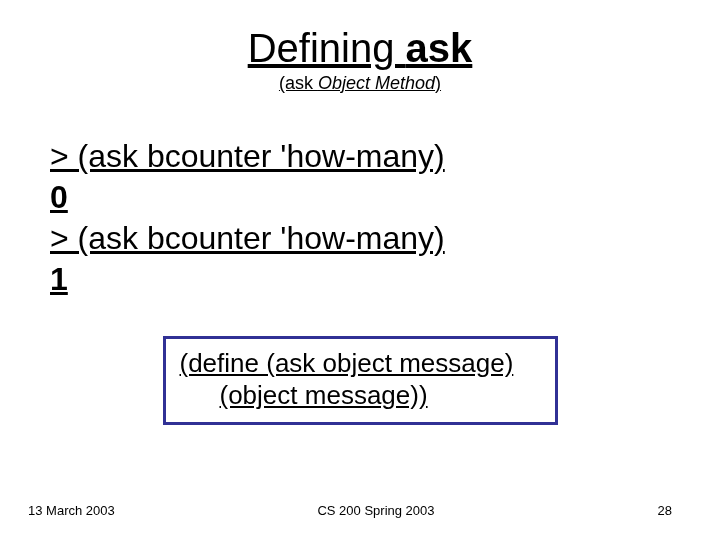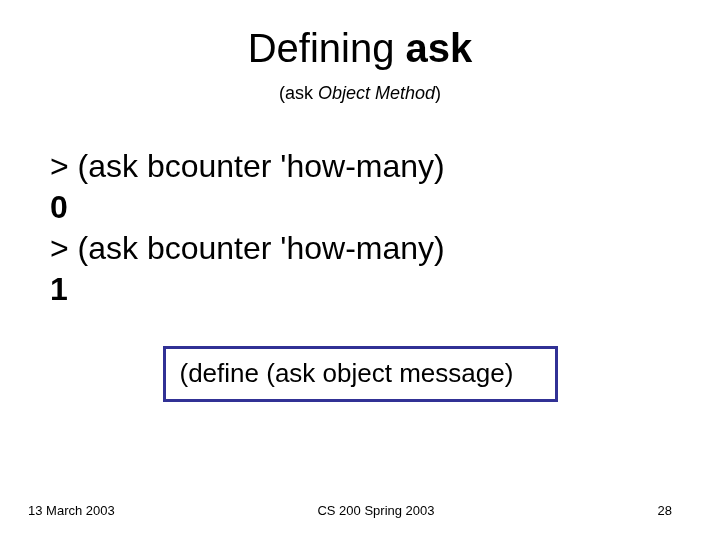--- a/index.html
+++ b/index.html
@@ -7,35 +7,36 @@
   body {
     background: #fff;
     font-family: Verdana, Geneva, sans-serif;
     position: relative;
   }
   .slide {
     width: 720px;
     height: 540px;
     position: relative;
     padding: 20px 50px 0 50px;
+    text-decoration: underline;
   }
   .title-wrap {
     text-align: center;
     margin-top: 6px;
   }
   .title {
     font-size: 40px;
     color: #000;
     font-weight: 400;
   }
   .title .bold { font-weight: 700; }
   .subtitle {
     text-align: center;
     font-size: 18px;
-    margin-top: 12px;
+    margin-top: 2px;
     color: #000;
   }
   .subtitle .italic { font-style: italic; }
   .repl {
     margin-top: 42px;
     font-size: 32px;
     line-height: 1.28;
     color: #000;
   }
   .repl .out { font-weight: 700; }
@@ -81,20 +82,21 @@
 
   <div class="repl">
     <div>&gt; (ask bcounter 'how-many)</div>
     <div class="out">0</div>
     <div>&gt; (ask bcounter 'how-many)</div>
     <div class="out">1</div>
   </div>
 
   <div class="codebox">
     <div>(define (ask object message)</div>
+    <span class="indent">(object message))</span>
   </div>
 
   <div class="footer">
     <span>13 March 2003</span>
     <span class="center">CS 200 Spring 2003</span>
     <span class="right">28</span>
   </div>
 
 </div>
 

